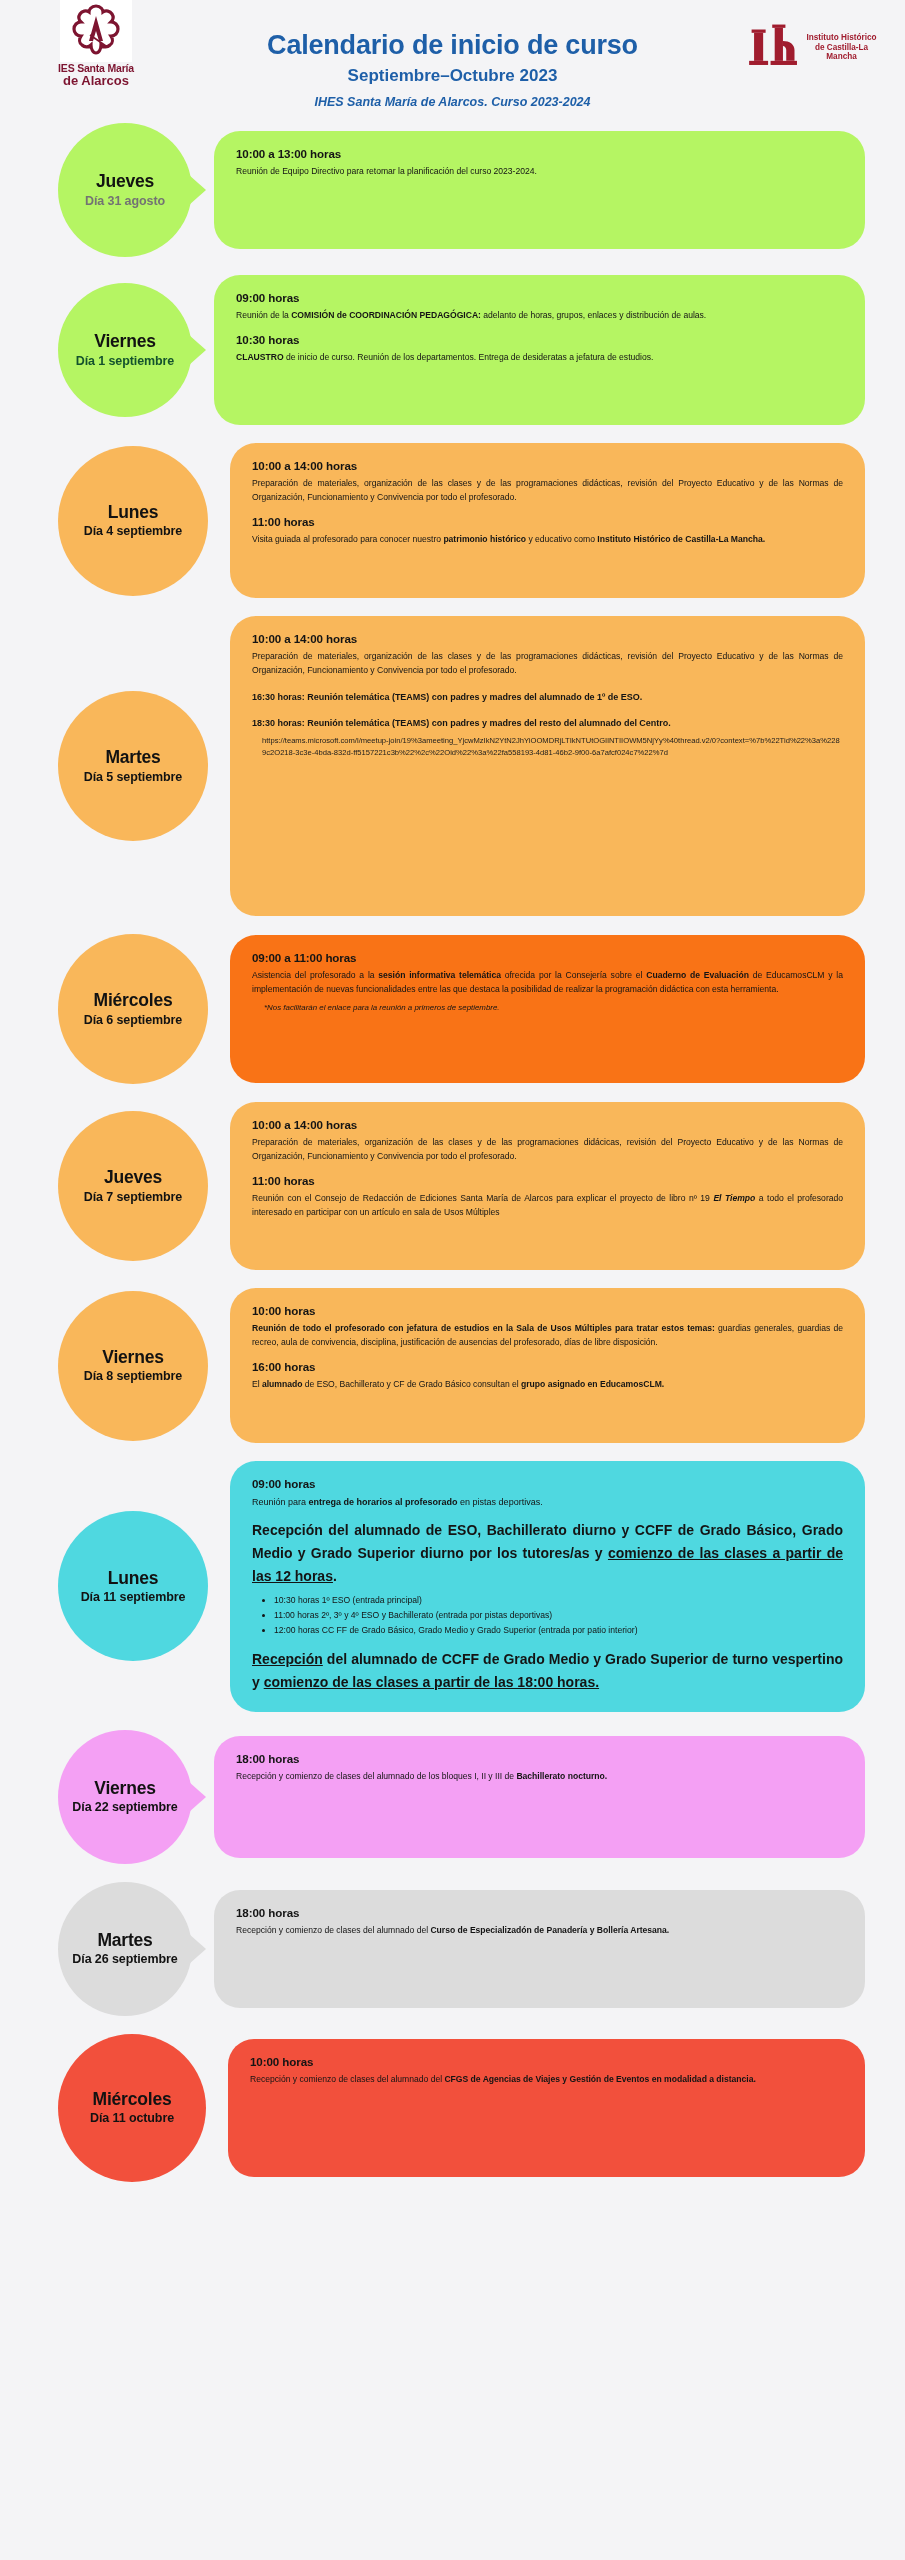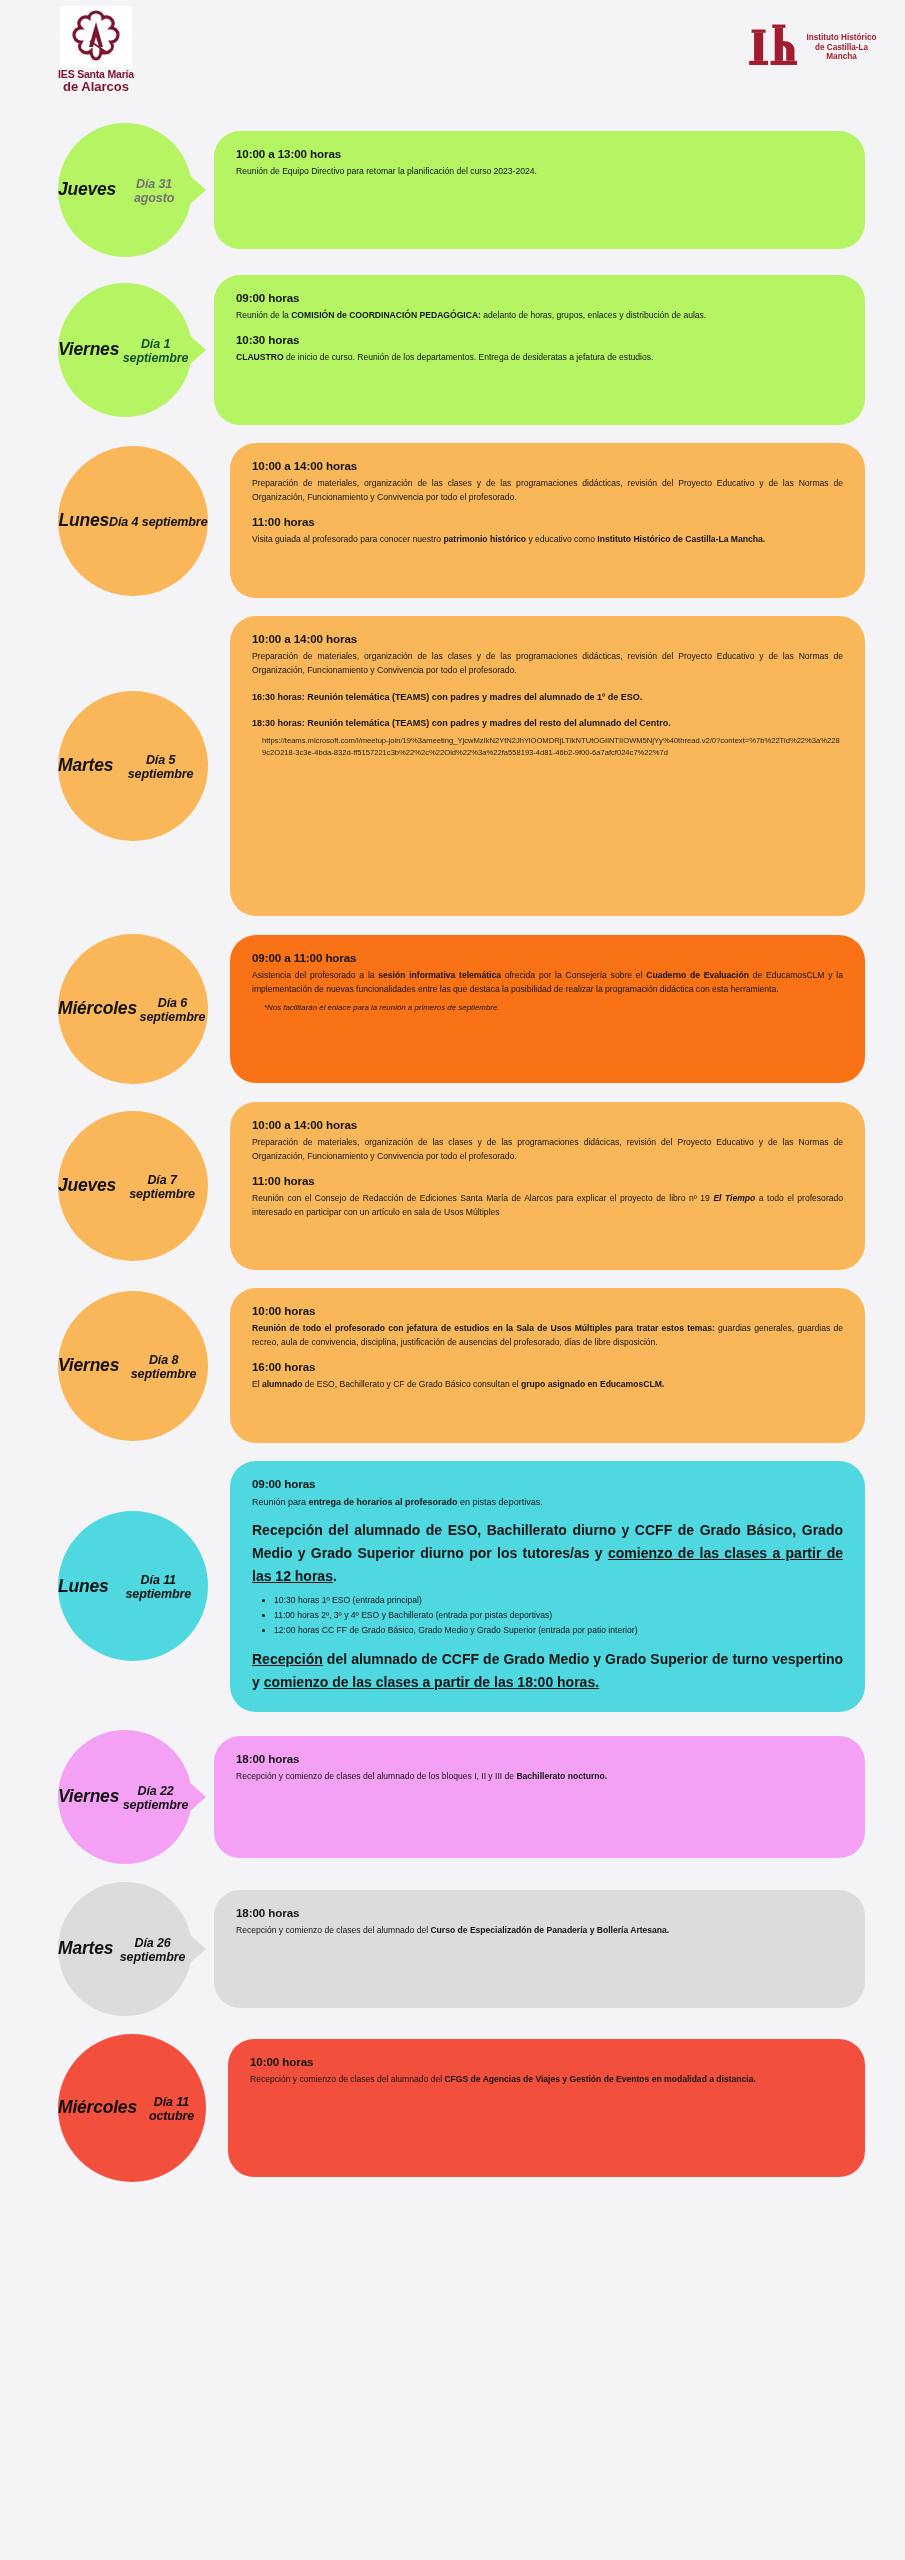--- a/index.html
+++ b/index.html
@@ -23,21 +23,21 @@
   
   .header {
     position: relative;
     height: 115px;
     padding: 14px 0 0 0;
   }
 
   .logo-left {
     position: absolute;
     left: 42px;
-    top: 6px;
+    top: 0;
     width: 108px;
     height: 100px;
     display: flex;
     flex-direction: column;
     align-items: center;
   }
   .logo-left .badge {
     width: 72px;
     height: 62px;
     background: #ffffff;
@@ -115,27 +115,26 @@
   }
 
   
   .day-badge {
     position: relative;
     flex: 0 0 auto;
     width: 134px;
     height: 134px;
     border-radius: 50%;
     display: flex;
-    flex-direction: row;
+    flex-direction: column;
     align-items: center;
     justify-content: center;
     z-index: 3;
     text-align: center;
     color: #121212;
-    font-style: italic;
   }
   .day-badge::after {
     content: "";
     position: absolute;
     left: 96px;
     top: 50%;
     transform: translateY(-50%);
     width: 0;
     height: 0;
     border-top: 46px solid transparent;
@@ -241,20 +240,25 @@
           <path d="M31 14 L24 39 L28 39 L31 29 L34 39 L38 39 Z" fill="#7d1430"></path>
           <path d="M25 33 L41 44" stroke="#7d1430" stroke-width="1.6" fill="none"></path>
         </svg>
       </div>
       <div class="caption">
         <span class="l1">IES Santa María</span>
         <span class="l2">de Alarcos</span>
       </div>
     </div>
 
+    <div class="title-block">
+      <div class="title-main">Calendario de inicio de curso</div>
+      <div class="title-sub">Septiembre–Octubre 2023</div>
+      <div class="title-third">IHES Santa María de Alarcos. Curso 2023-2024</div>
+    </div>
 
     <div class="logo-right">
       <svg width="74" height="52" viewBox="0 0 74 52">
         <rect x="8" y="6" width="17" height="4" fill="#a01c2e"></rect>
         <rect x="11" y="10" width="11" height="34" fill="#a01c2e"></rect>
         <rect x="5" y="44" width="23" height="5" fill="#a01c2e"></rect>
         <rect x="33" y="0" width="16" height="4" fill="#a01c2e"></rect>
         <rect x="36" y="4" width="10" height="40" fill="#a01c2e"></rect>
         <path d="M46 20 C54 20 60 24 60 31 L60 44 L50 44 L50 31 C50 28 48 26 46 26 Z" fill="#a01c2e"></path>
         <rect x="31" y="44" width="32" height="5" fill="#a01c2e"></rect>

